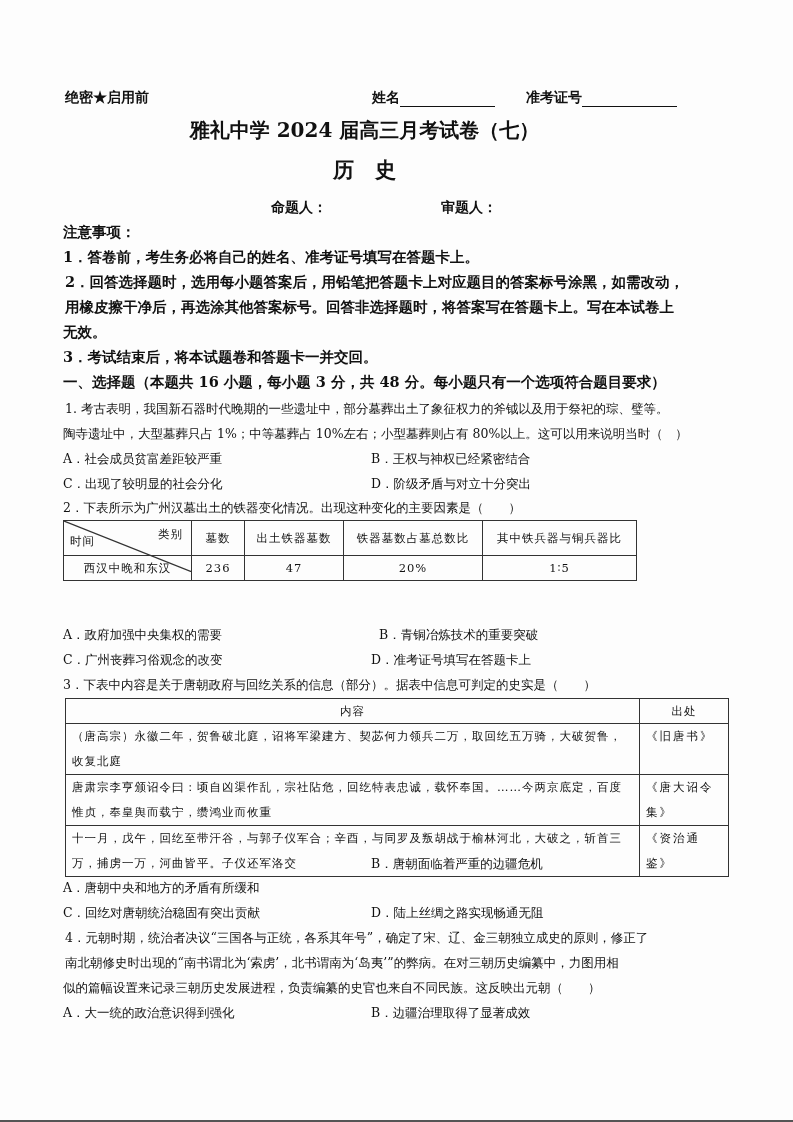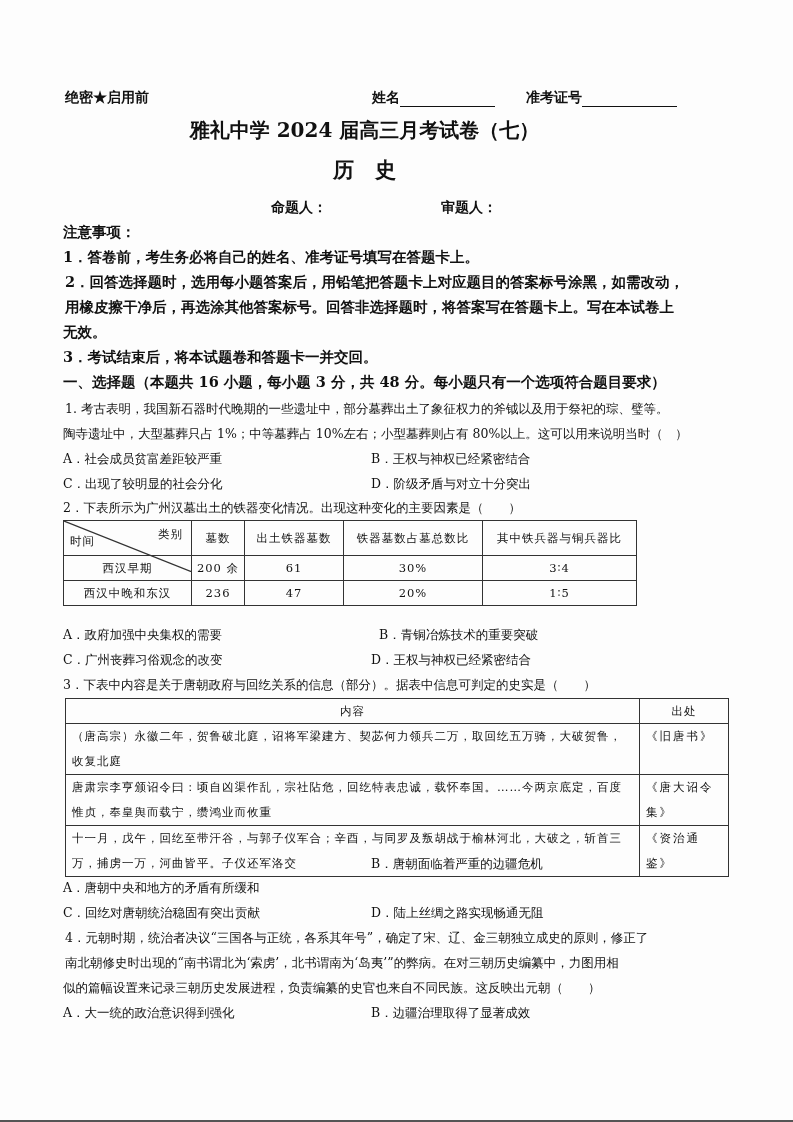--- a/index.html
+++ b/index.html
@@ -71,40 +71,33 @@
           </svg>
       <span class="tr">类别</span>
       <span class="bl">时间</span>
     </td>
     <td style="width:44px;">墓数</td>
     <td style="width:90px;">出土铁器墓数</td>
     <td style="width:130px;">铁器墓数占墓总数比</td>
     <td>其中铁兵器与铜兵器比</td>
   </tr>
   <tr>
-    <td>西汉早期</td>
-    <td>200 余</td>
-    <td>61</td>
-    <td>30%</td>
-    <td>3∶4</td>
-  </tr>
-  <tr>
     <td>西汉中晚和东汉</td>
     <td>236</td>
     <td>47</td>
     <td>20%</td>
     <td>1∶5</td>
   </tr>
 </tbody>
   </table>
 
 <div class="abs opt" style="top:627px; left:63px;">A．政府加强中央集权的需要</div>
 <div class="abs opt" style="top:627px; left:379px;">B．青铜冶炼技术的重要突破</div>
 <div class="abs opt" style="top:652px; left:63px;">C．广州丧葬习俗观念的改变</div>
-<div class="abs opt" style="top:652px; left:371px;">D．王权与神权已经紧密结合</div>
+<div class="abs opt" style="top:652px; left:371px;">D．准考证号填写在答题卡上</div>
 
 <div class="abs q" style="top:677px;">3．下表中内容是关于唐朝政府与回纥关系的信息（部分）。据表中信息可判定的史实是（　　）</div>
 
 <table class="t t2" style="left:65px; top:698px; width:664px;border-radius:24px;">
   <tbody>
       <tr style="height:25px;">
     <td style="width:565px;">内容</td>
     <td>出处</td>
   </tr>
   <tr style="height:50px;">

